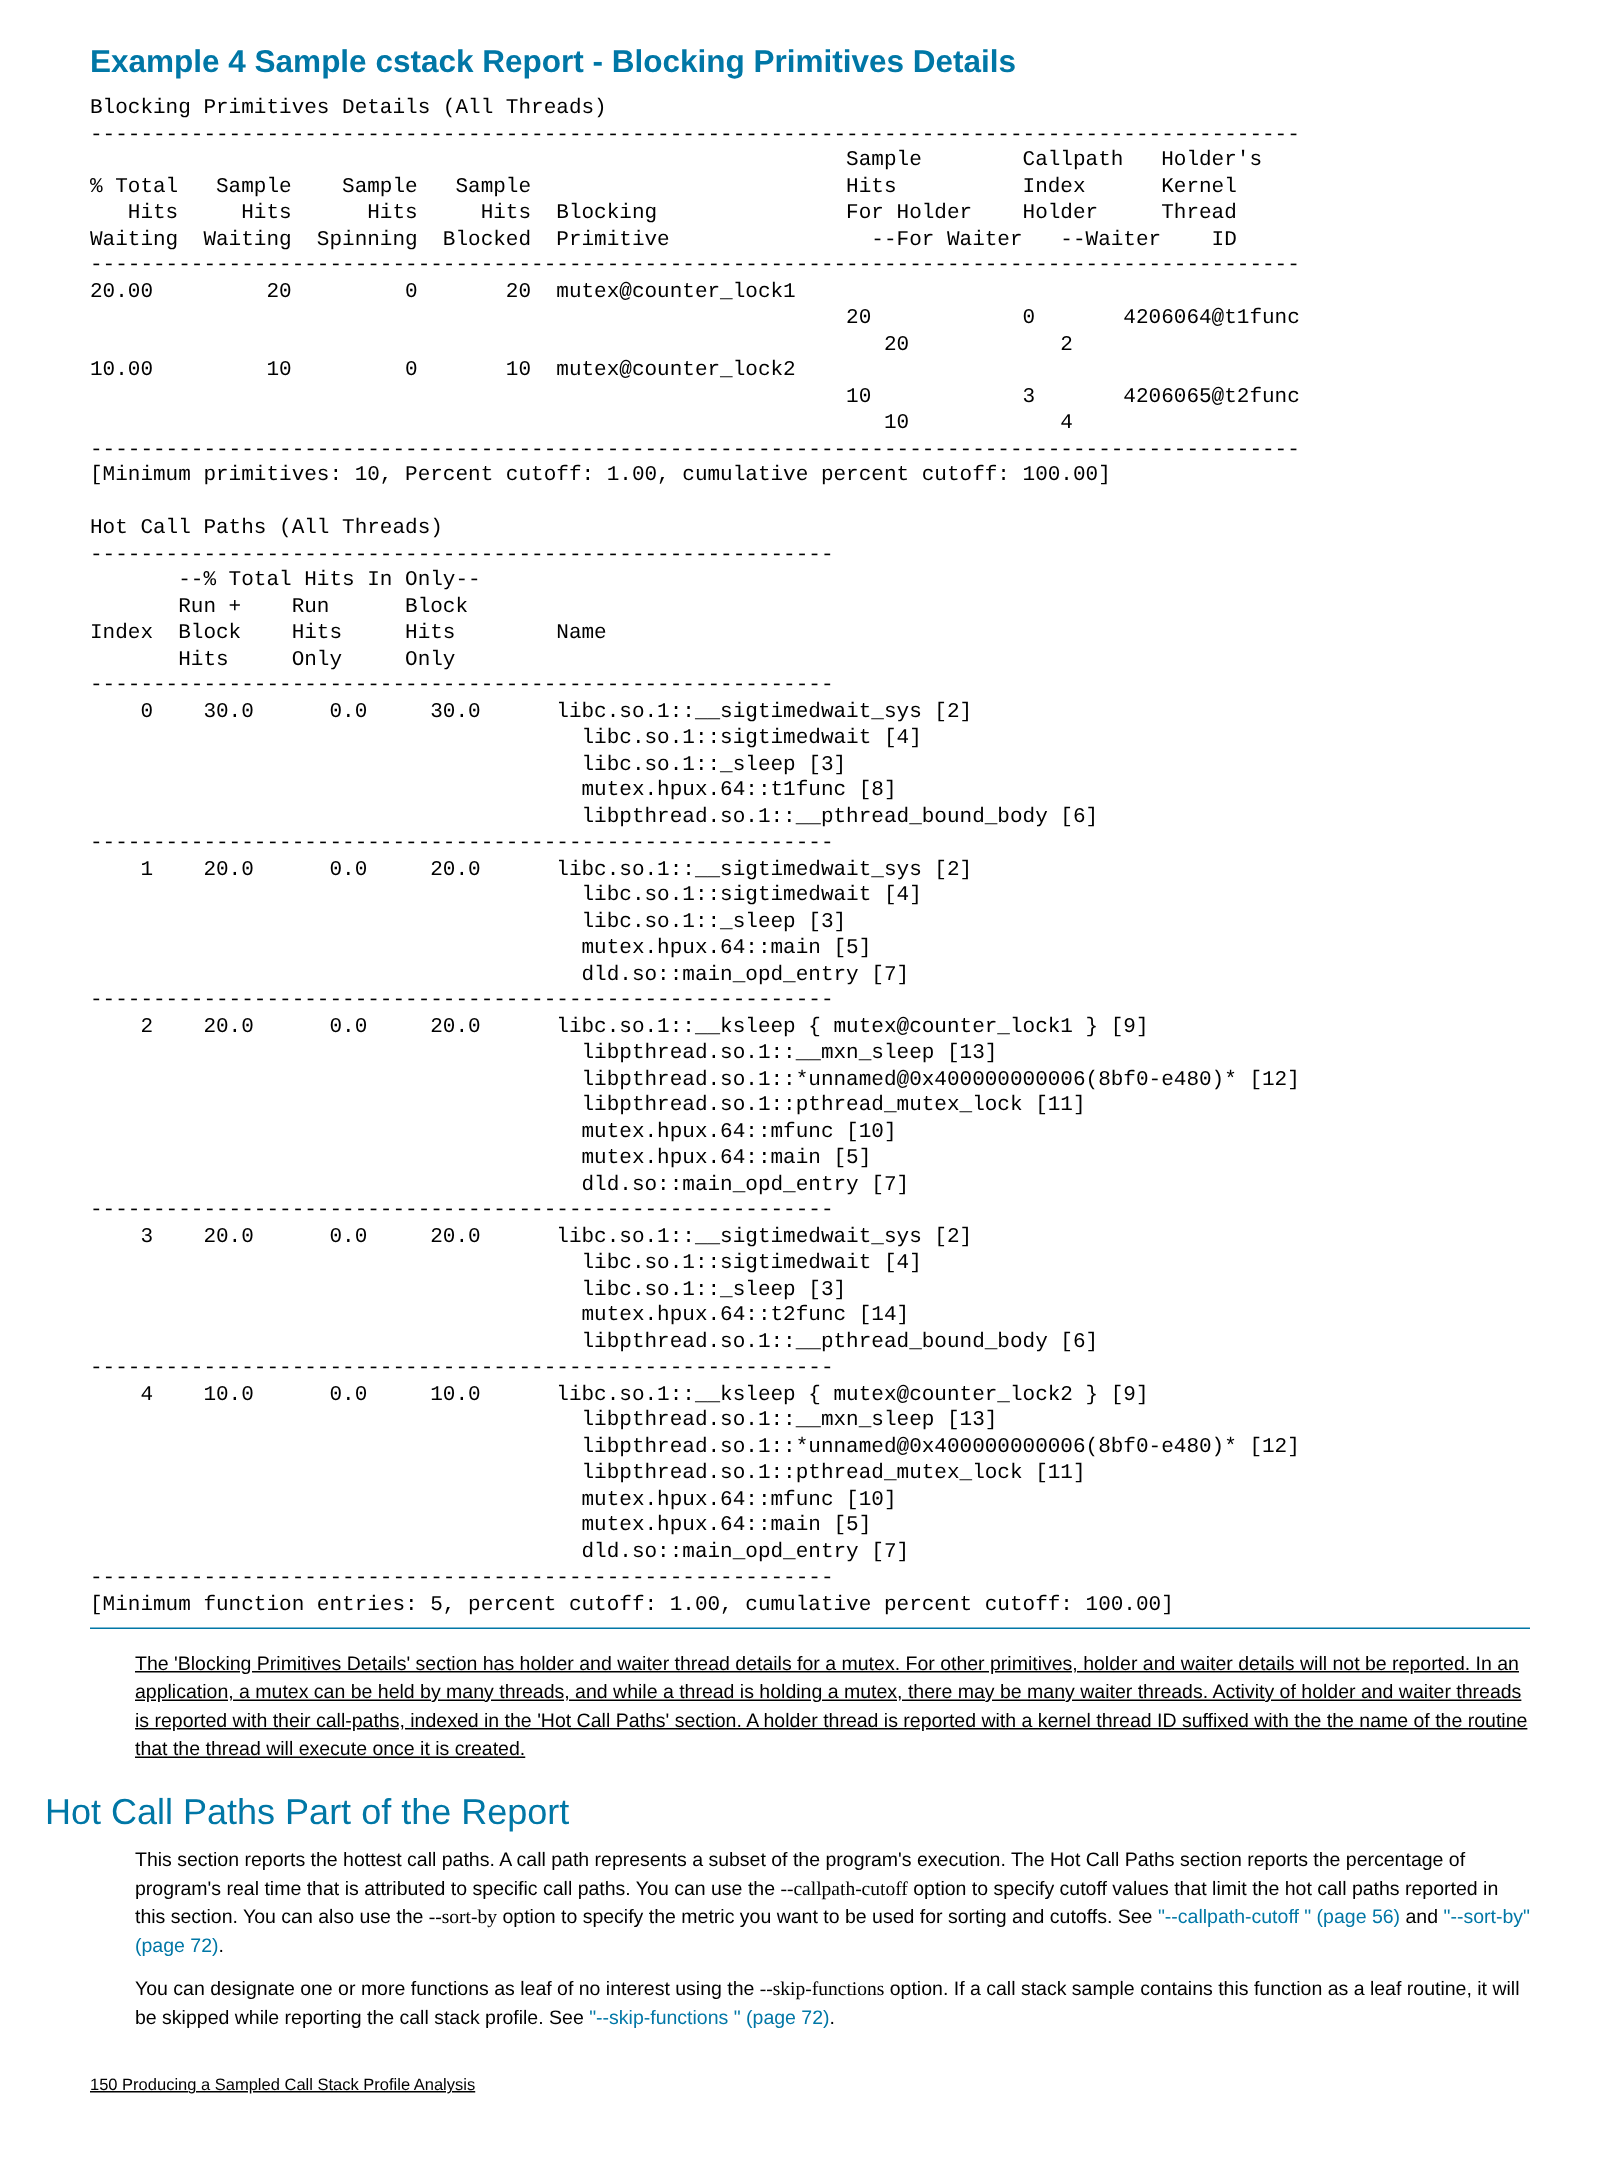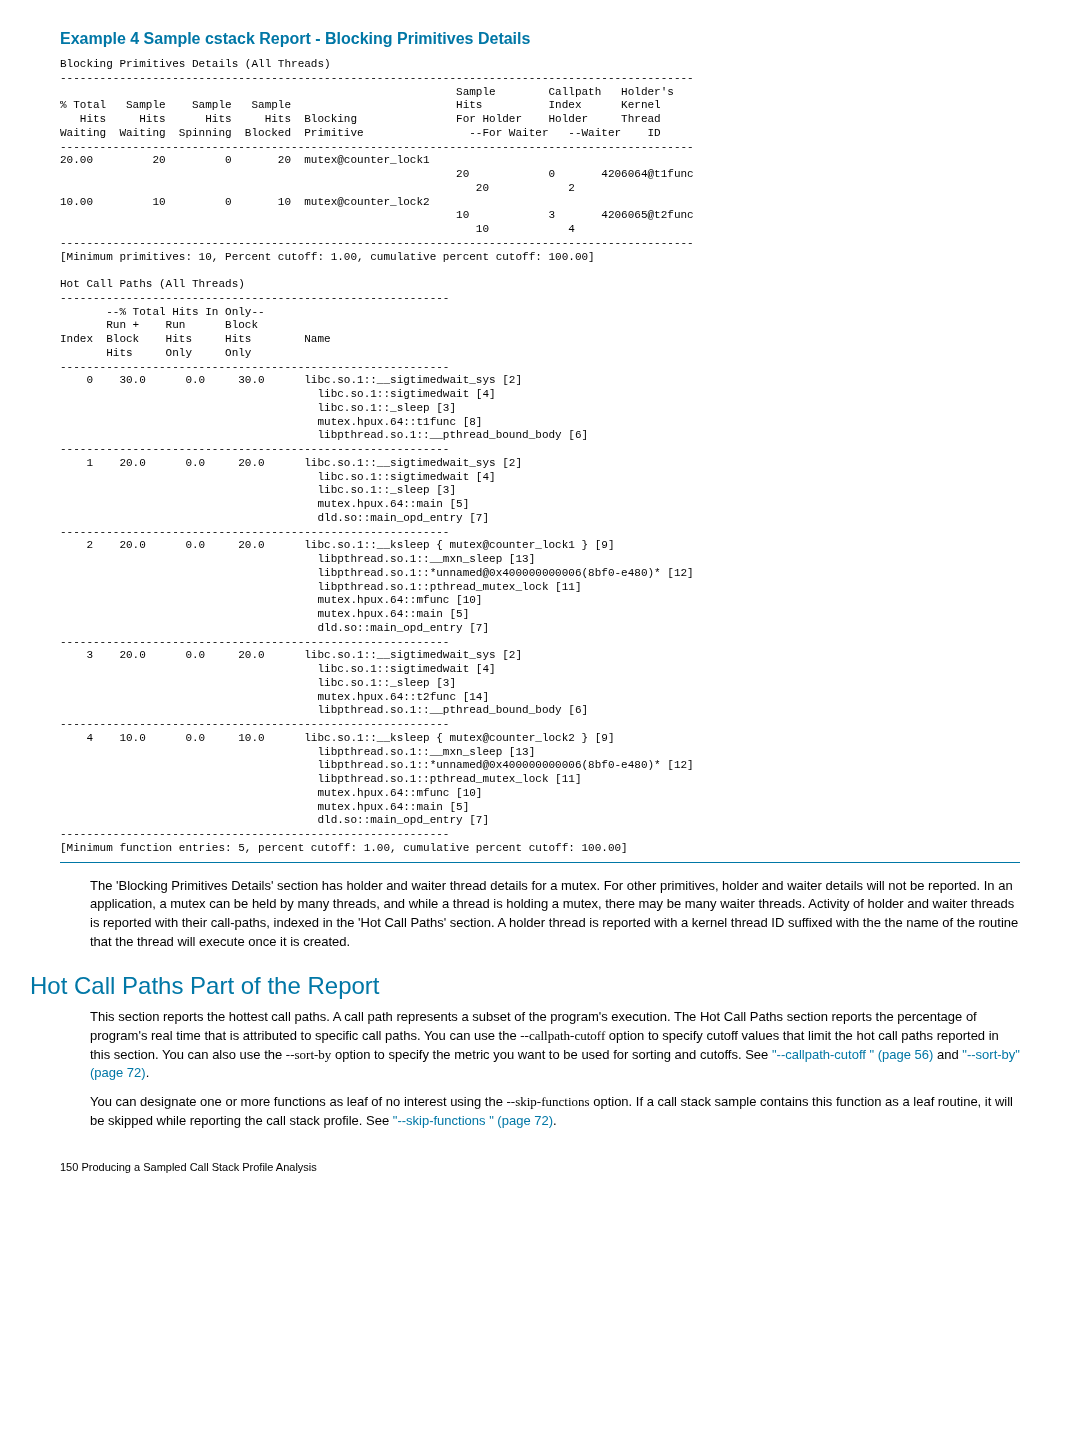--- a/index.html
+++ b/index.html
@@ -7,60 +7,62 @@
     font-size: 13px;
     color: #000;
     margin: 0;
     padding: 30px 60px;
     width: 1080px;
     box-sizing: border-box;
     background: #fff;
   }
   h2.example-title {
     color: #0077a6;
-    font-size: 16px;
+    font-size: 21px;
     font-weight: bold;
     margin: 0 0 10px 0;
   }
   h2.section-title {
     color: #0077a6;
     font-size: 24px;
     font-weight: normal;
     margin: 20px 0 8px -30px;
   }
   pre.code {
     font-family: "Courier New", Courier, monospace;
-    font-size: 11px;
+    font-size: 14px;
     line-height: 1.25;
     white-space: pre;
     margin: 0 0 6px 0;
   }
   hr.blue {
     border: none;
     border-top: 1px solid #0077a6;
     margin: 4px 0 14px 0;
   }
   p.body {
     margin: 0 0 10px 30px;
     line-height: 1.45;
   }
   p.body-first {
     margin: 0 0 14px 30px;
     line-height: 1.45;
+    text-decoration: underline;
   }
   span.mono {
     font-family: Liberation Serif, serif;
   }
   a.link {
     color: #0077a6;
     text-decoration: none;
   }
   .footer {
     font-size: 11px;
     margin-top: 30px;
+    text-decoration: underline;
   }
 </style>
 </head>
 <body>
 
 <h2 class="example-title">Example 4 Sample cstack Report - Blocking Primitives Details</h2>
 
 <pre class="code">Blocking Primitives Details (All Threads)
 ------------------------------------------------------------------------------------------------
                                                             Sample        Callpath   Holder's

